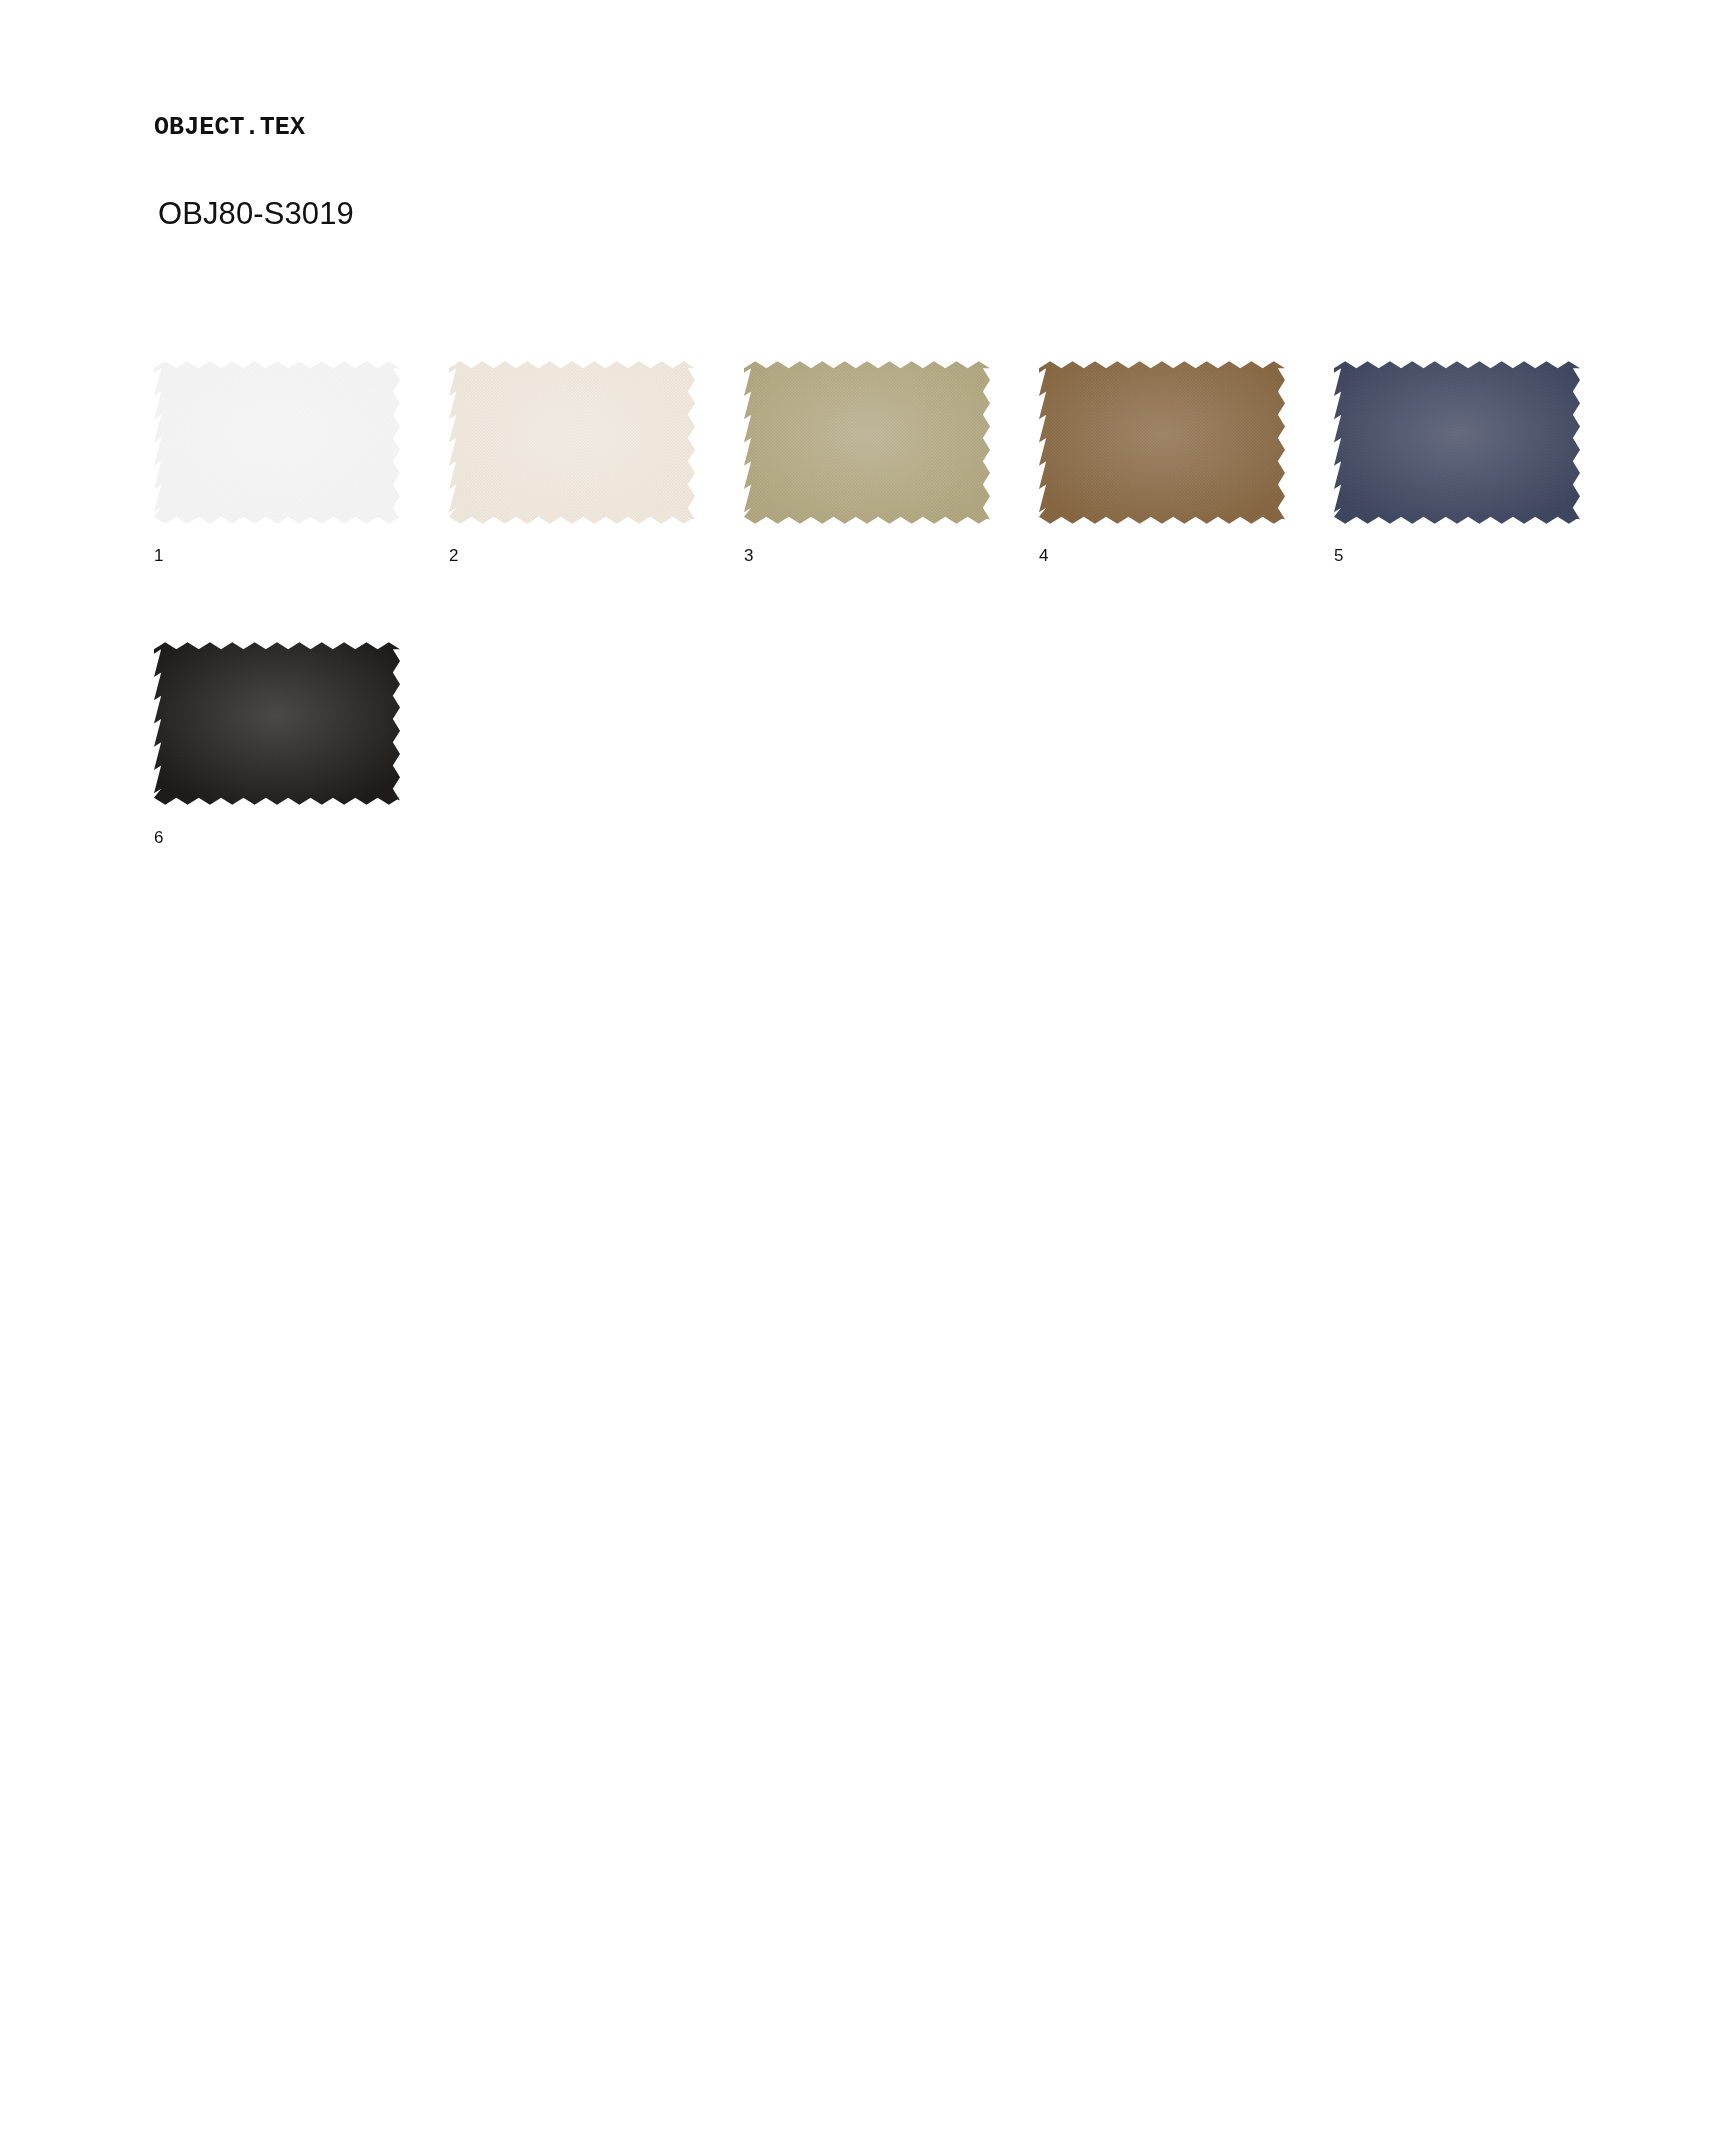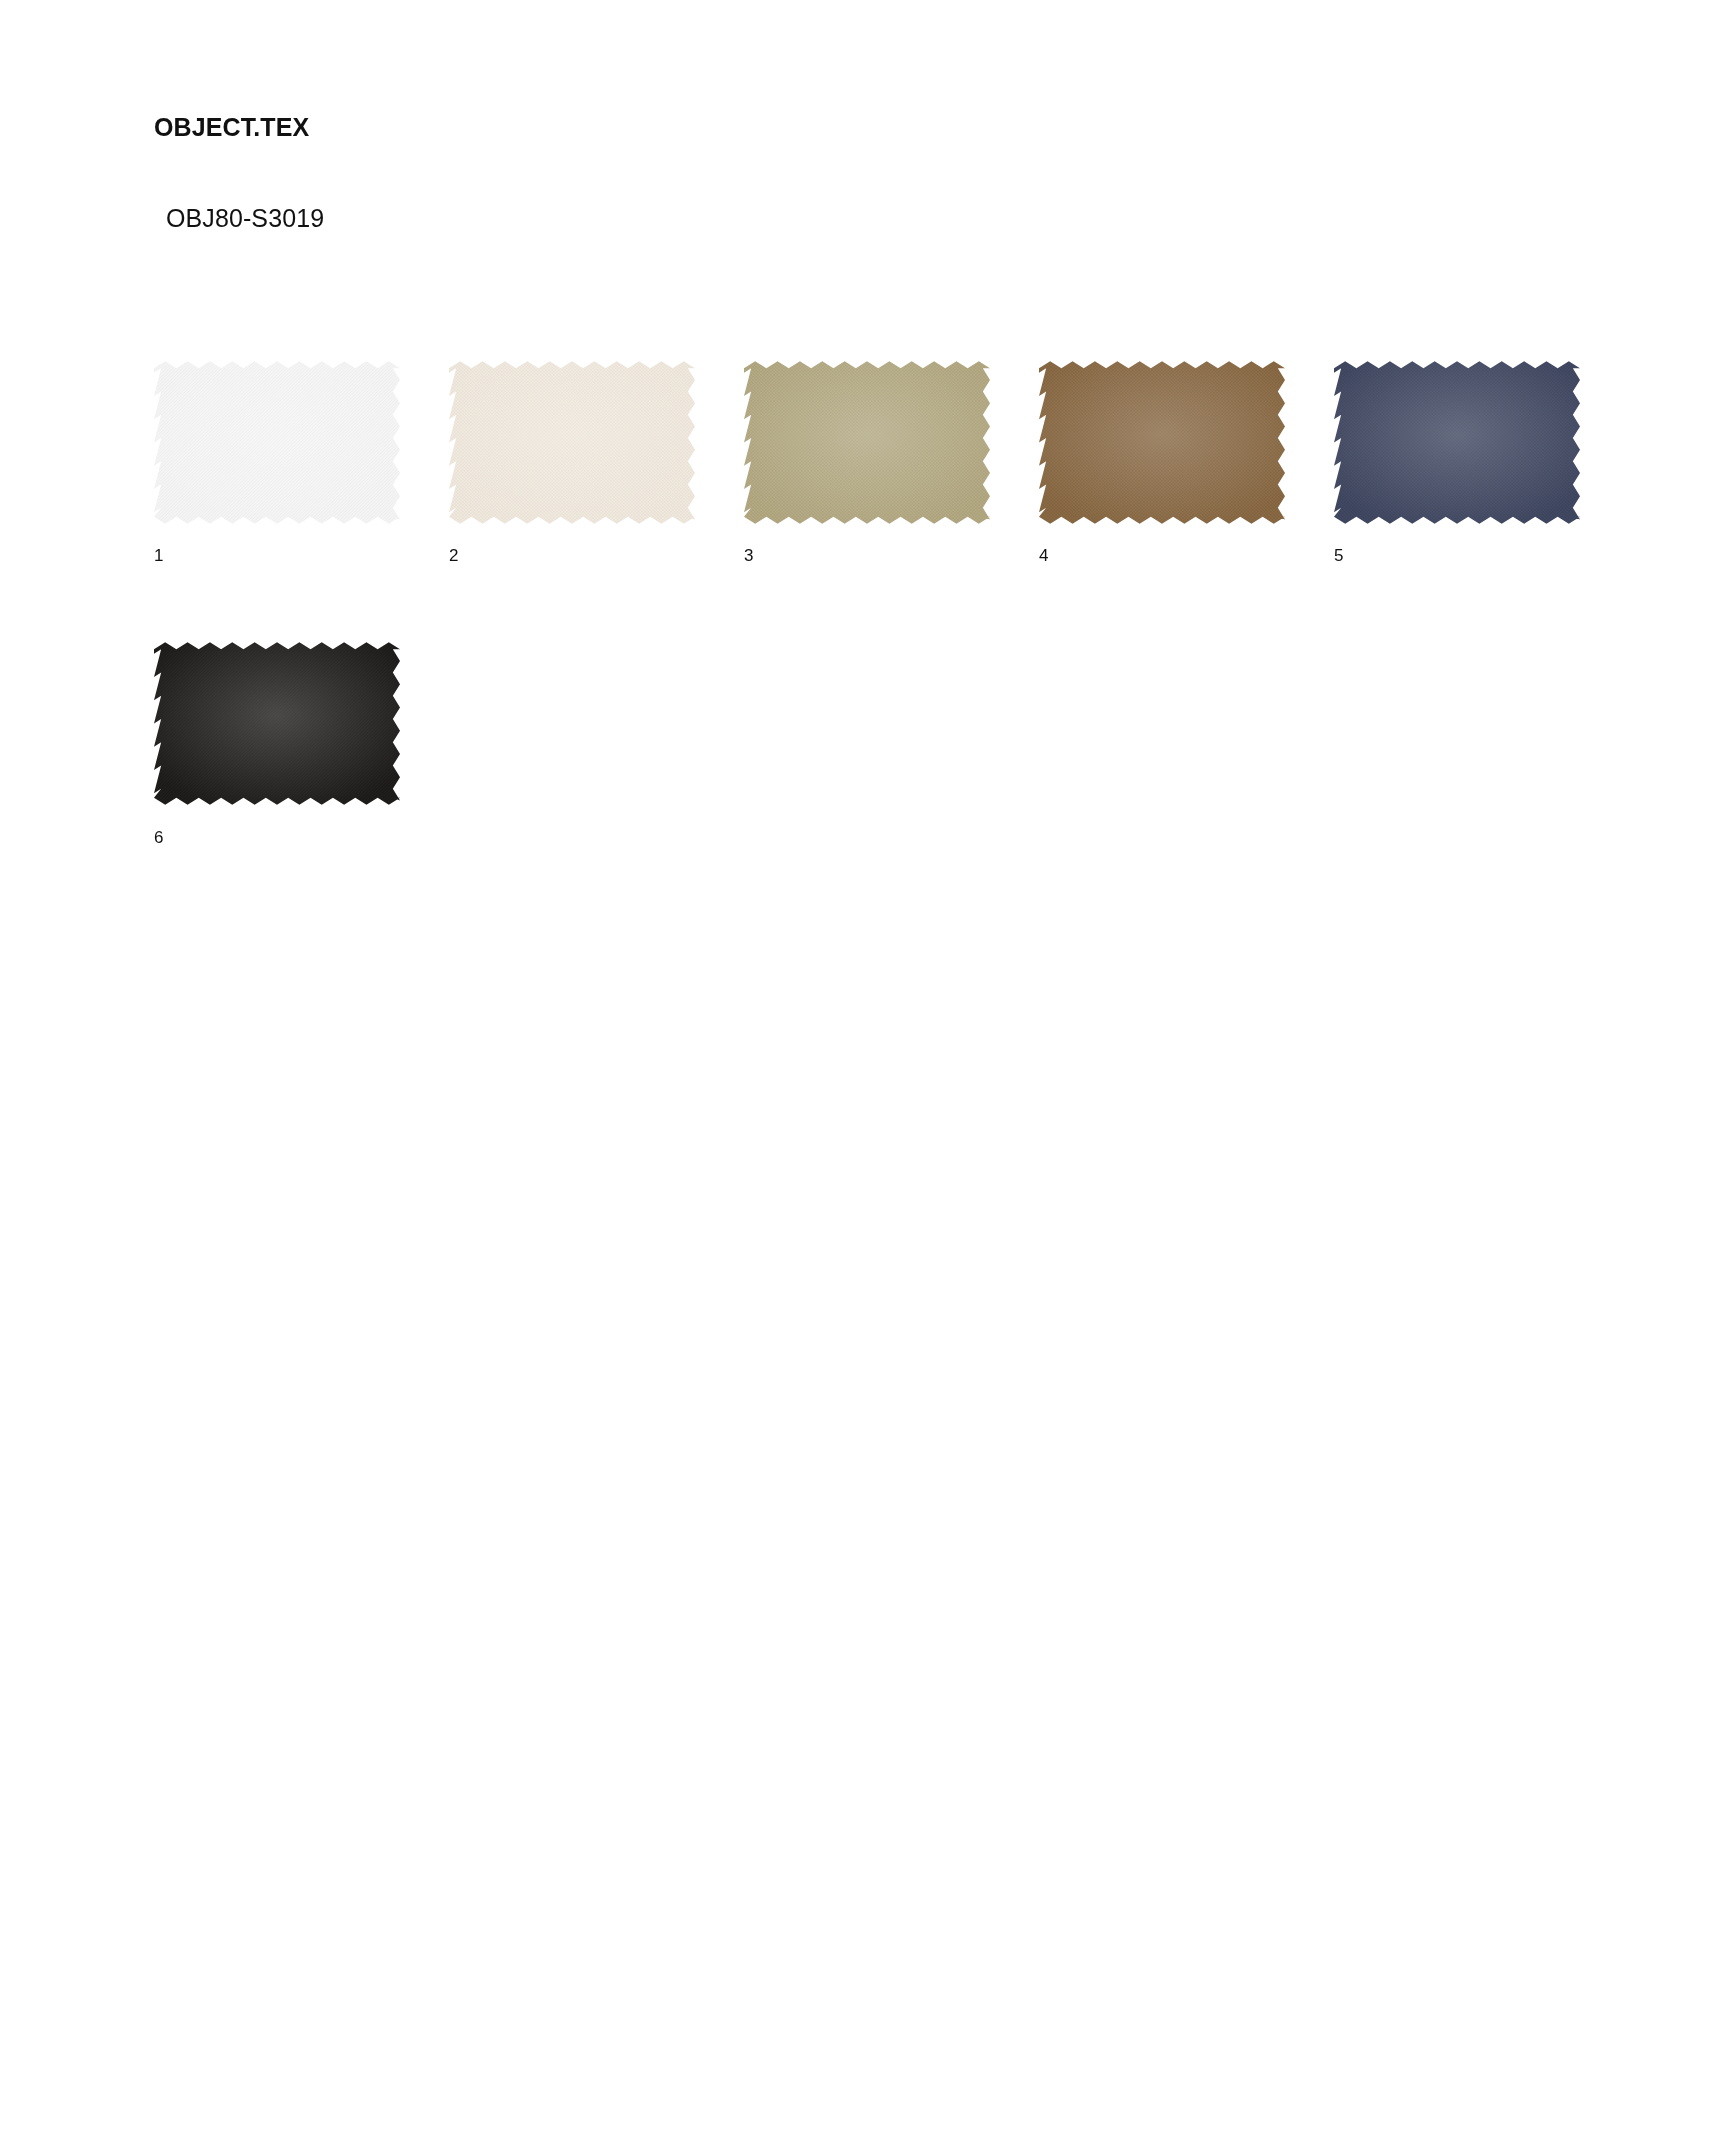--- a/index.html
+++ b/index.html
@@ -32,28 +32,29 @@
     top: 114px;
     width: 1430px;
   }
   .brand-title {
     font-size: 25px;
     font-weight: 700;
     letter-spacing: 0.1px;
     line-height: 1.1;
     color: #111111;
     margin: 0;
+    font-family: Liberation Mono, monospace;
   }
   .doc-code {
-    font-size: 25px;
+    font-size: 31px;
     font-weight: 400;
     letter-spacing: 0.1px;
     line-height: 1.1;
     color: #111111;
-    margin: 12px;
+    margin: 4px;
     padding-top: 51px;
   }
 
   
   .swatch-grid {
     position: absolute;
     left: 154px;
     top: 361px;
     width: 1495px;
     display: grid;

